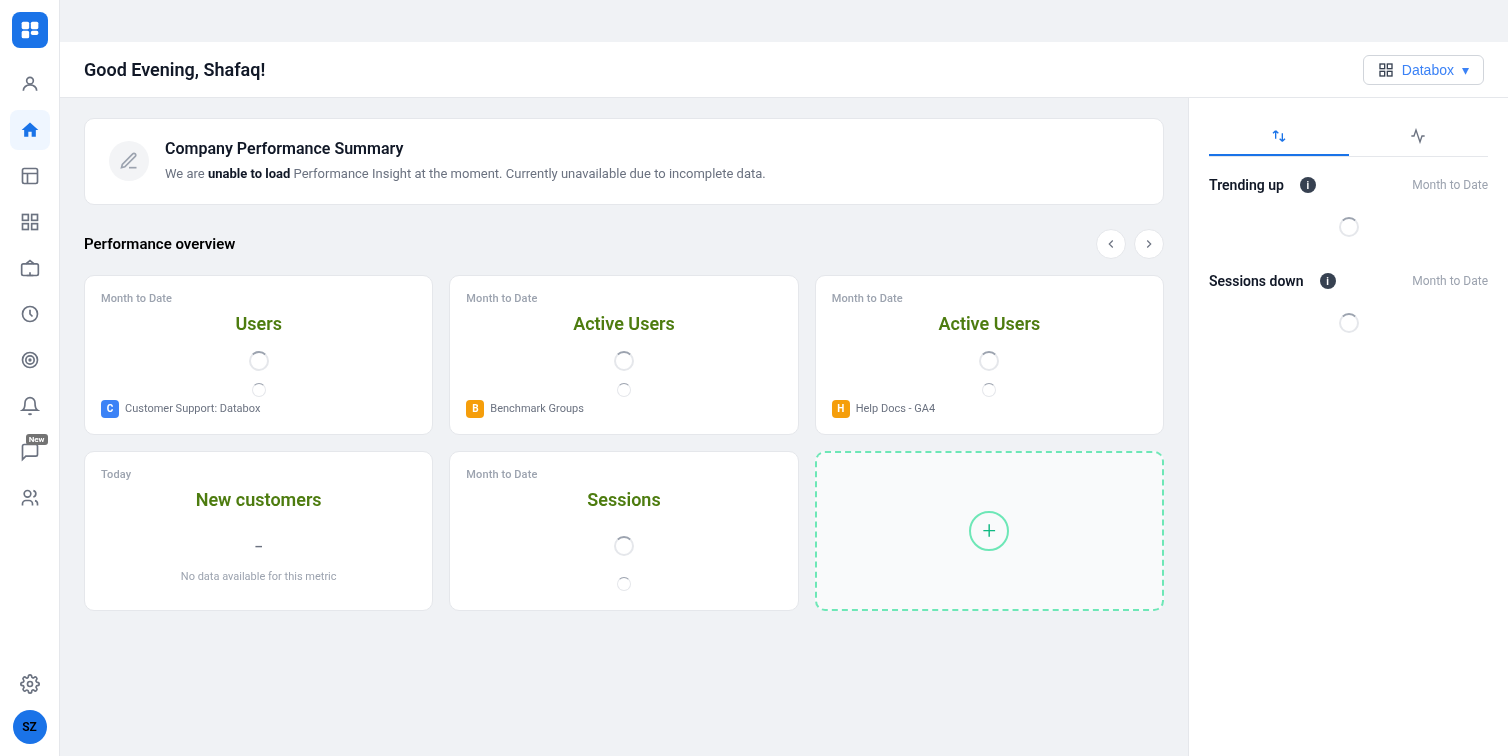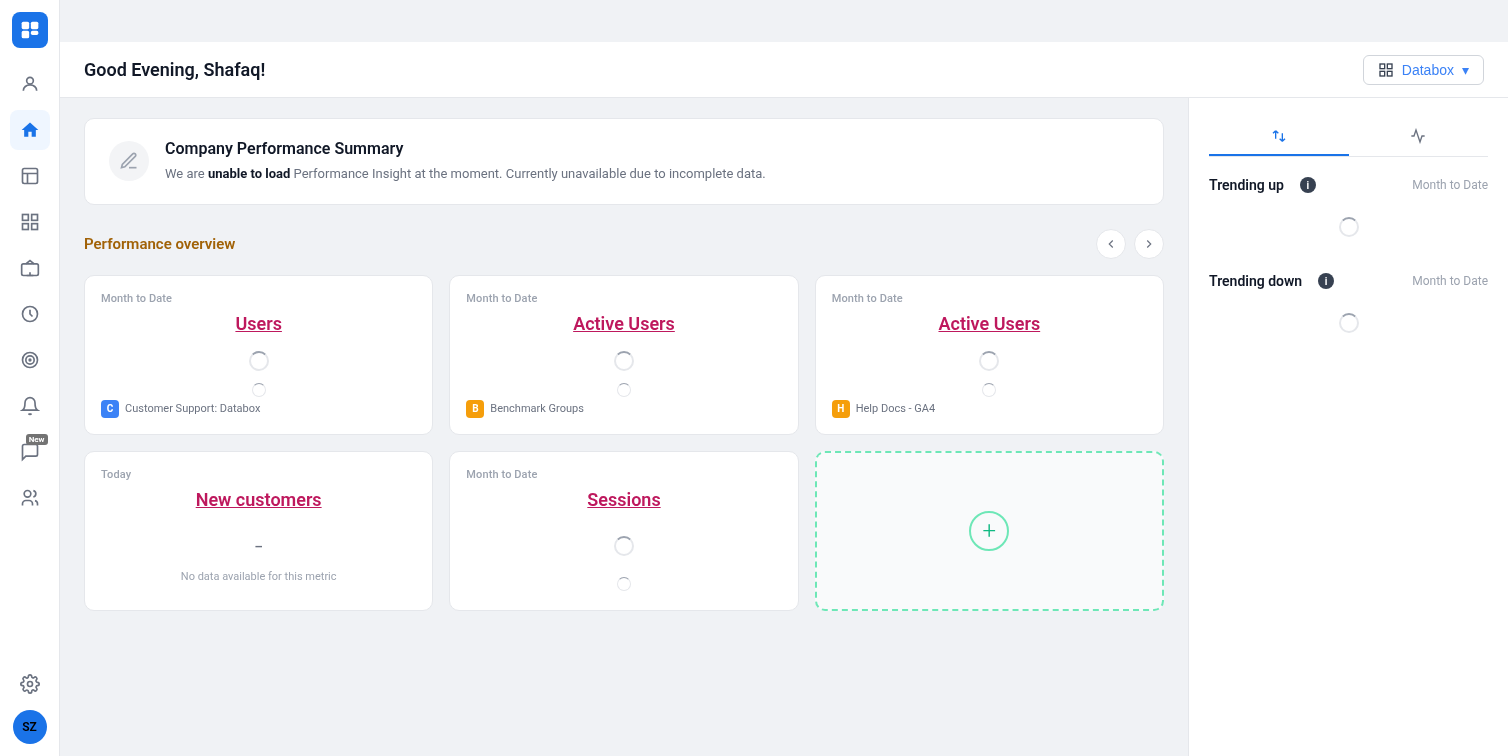--- a/index.html
+++ b/index.html
@@ -158,21 +158,21 @@
     
     .section-header {
       display: flex;
       align-items: center;
       justify-content: space-between;
       margin-bottom: 16px;
     }
     .section-title {
       font-size: 15px;
       font-weight: 600;
-      color: #a16207;
+      color: #000000;
     }
     .nav-arrows {
       display: flex;
       gap: 8px;
     }
     .nav-arrow {
       width: 30px;
       height: 30px;
       border-radius: 50%;
       border: 1px solid #e5e7eb;
@@ -210,24 +210,23 @@
     }
     .metric-card-top {
       font-size: 11px;
       color: #9ca3af;
       font-weight: 500;
       letter-spacing: 0.01em;
     }
     .metric-card-title {
       font-size: 18px;
       font-weight: 600;
-      color: #be185d;
+      color: #4d7c0f;
       text-align: center;
       margin: 8px 0;
-      text-decoration: underline;
     }
     .metric-card-loading {
       display: flex;
       align-items: center;
       justify-content: center;
       flex: 1;
     }
     .spinner {
       width: 20px;
       height: 20px;
@@ -600,21 +599,21 @@
           <span class="trending-period">Month to Date</span>
         </div>
         <div class="trending-spinner">
           <div class="spinner"></div>
         </div>
       </div>
 
       <div class="trending-section">
         <div class="trending-header">
           <div class="trending-label">
-            <span>Trending down</span>
+            <span>Sessions down</span>
             <span class="info-icon">i</span>
           </div>
           <span class="trending-period">Month to Date</span>
         </div>
         <div class="trending-spinner">
           <div class="spinner"></div>
         </div>
       </div>
     </div>
 

